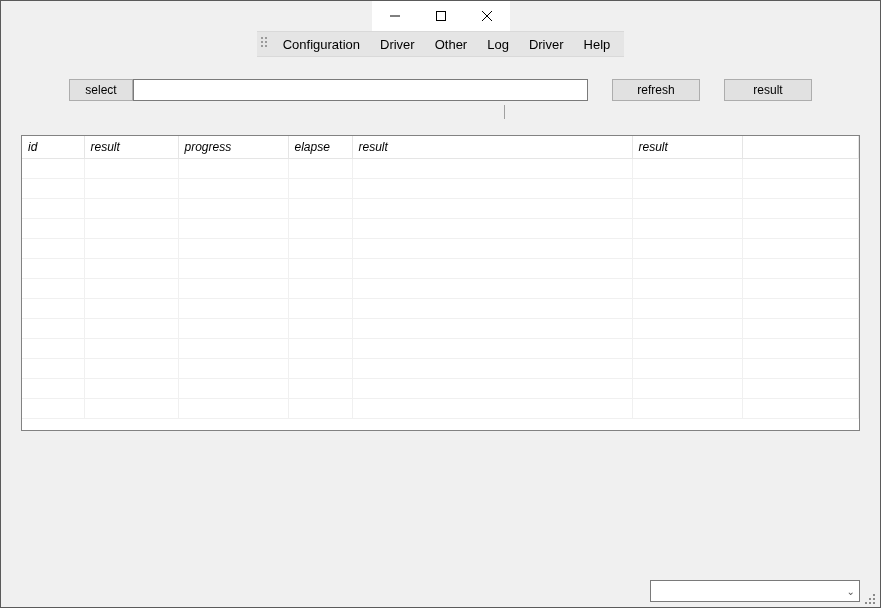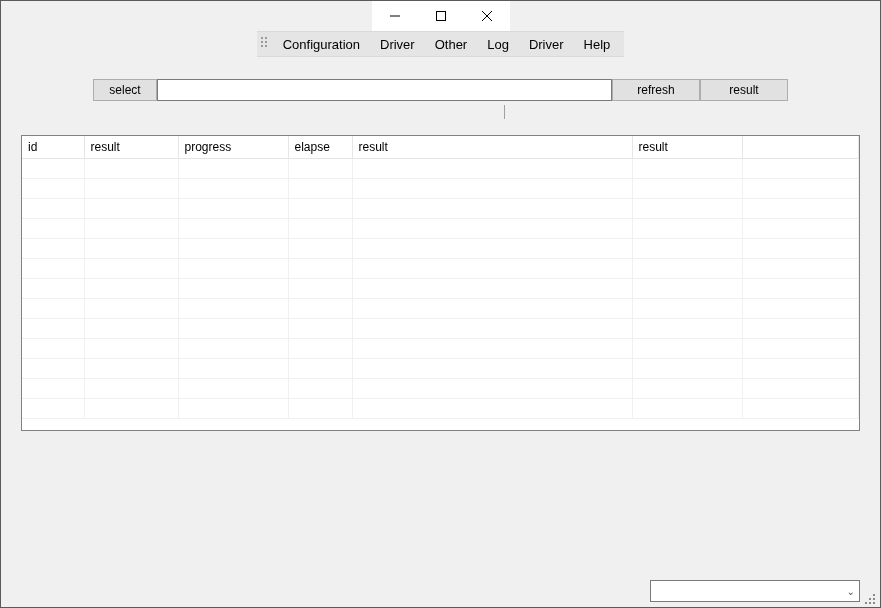--- a/index.html
+++ b/index.html
@@ -81,41 +81,42 @@
   .path-input {
     height: 22px;
     border: 1px solid #7a7a7a;
     background: #fff;
     flex: 0 0 455px;
     margin-left: 0px;
     padding: 2px 4px;
     font-size: 12px;
   }
   .toolbar-spacer { flex: 1; }
-  .btn.action { width: 88px; }
+  .btn.action { width: 88px; margin-left: 24px; }
   
   .tick-row {
     height: 18px;
     padding-left: 128px;
   }
   .tick {
     width: 1px; height: 14px; background: #a0a0a0; display:inline-block;
   }
   
   .table-wrap {
     margin: 12px 20px 0 20px;
     border: 1px solid #828282;
     background: #fff;
     height: 296px;
     overflow: hidden;
   }
   table {
     border-collapse: collapse;
     width: 100%;
     table-layout: fixed;
+    font-style: italic;
   }
   th {
     text-align: left;
     font-weight: normal;
     font-size: 12px;
     padding: 4px 6px;
     background: #fff;
     border-right: 1px solid #e5e5e5;
     border-bottom: 1px solid #e5e5e5;
     height: 22px;

